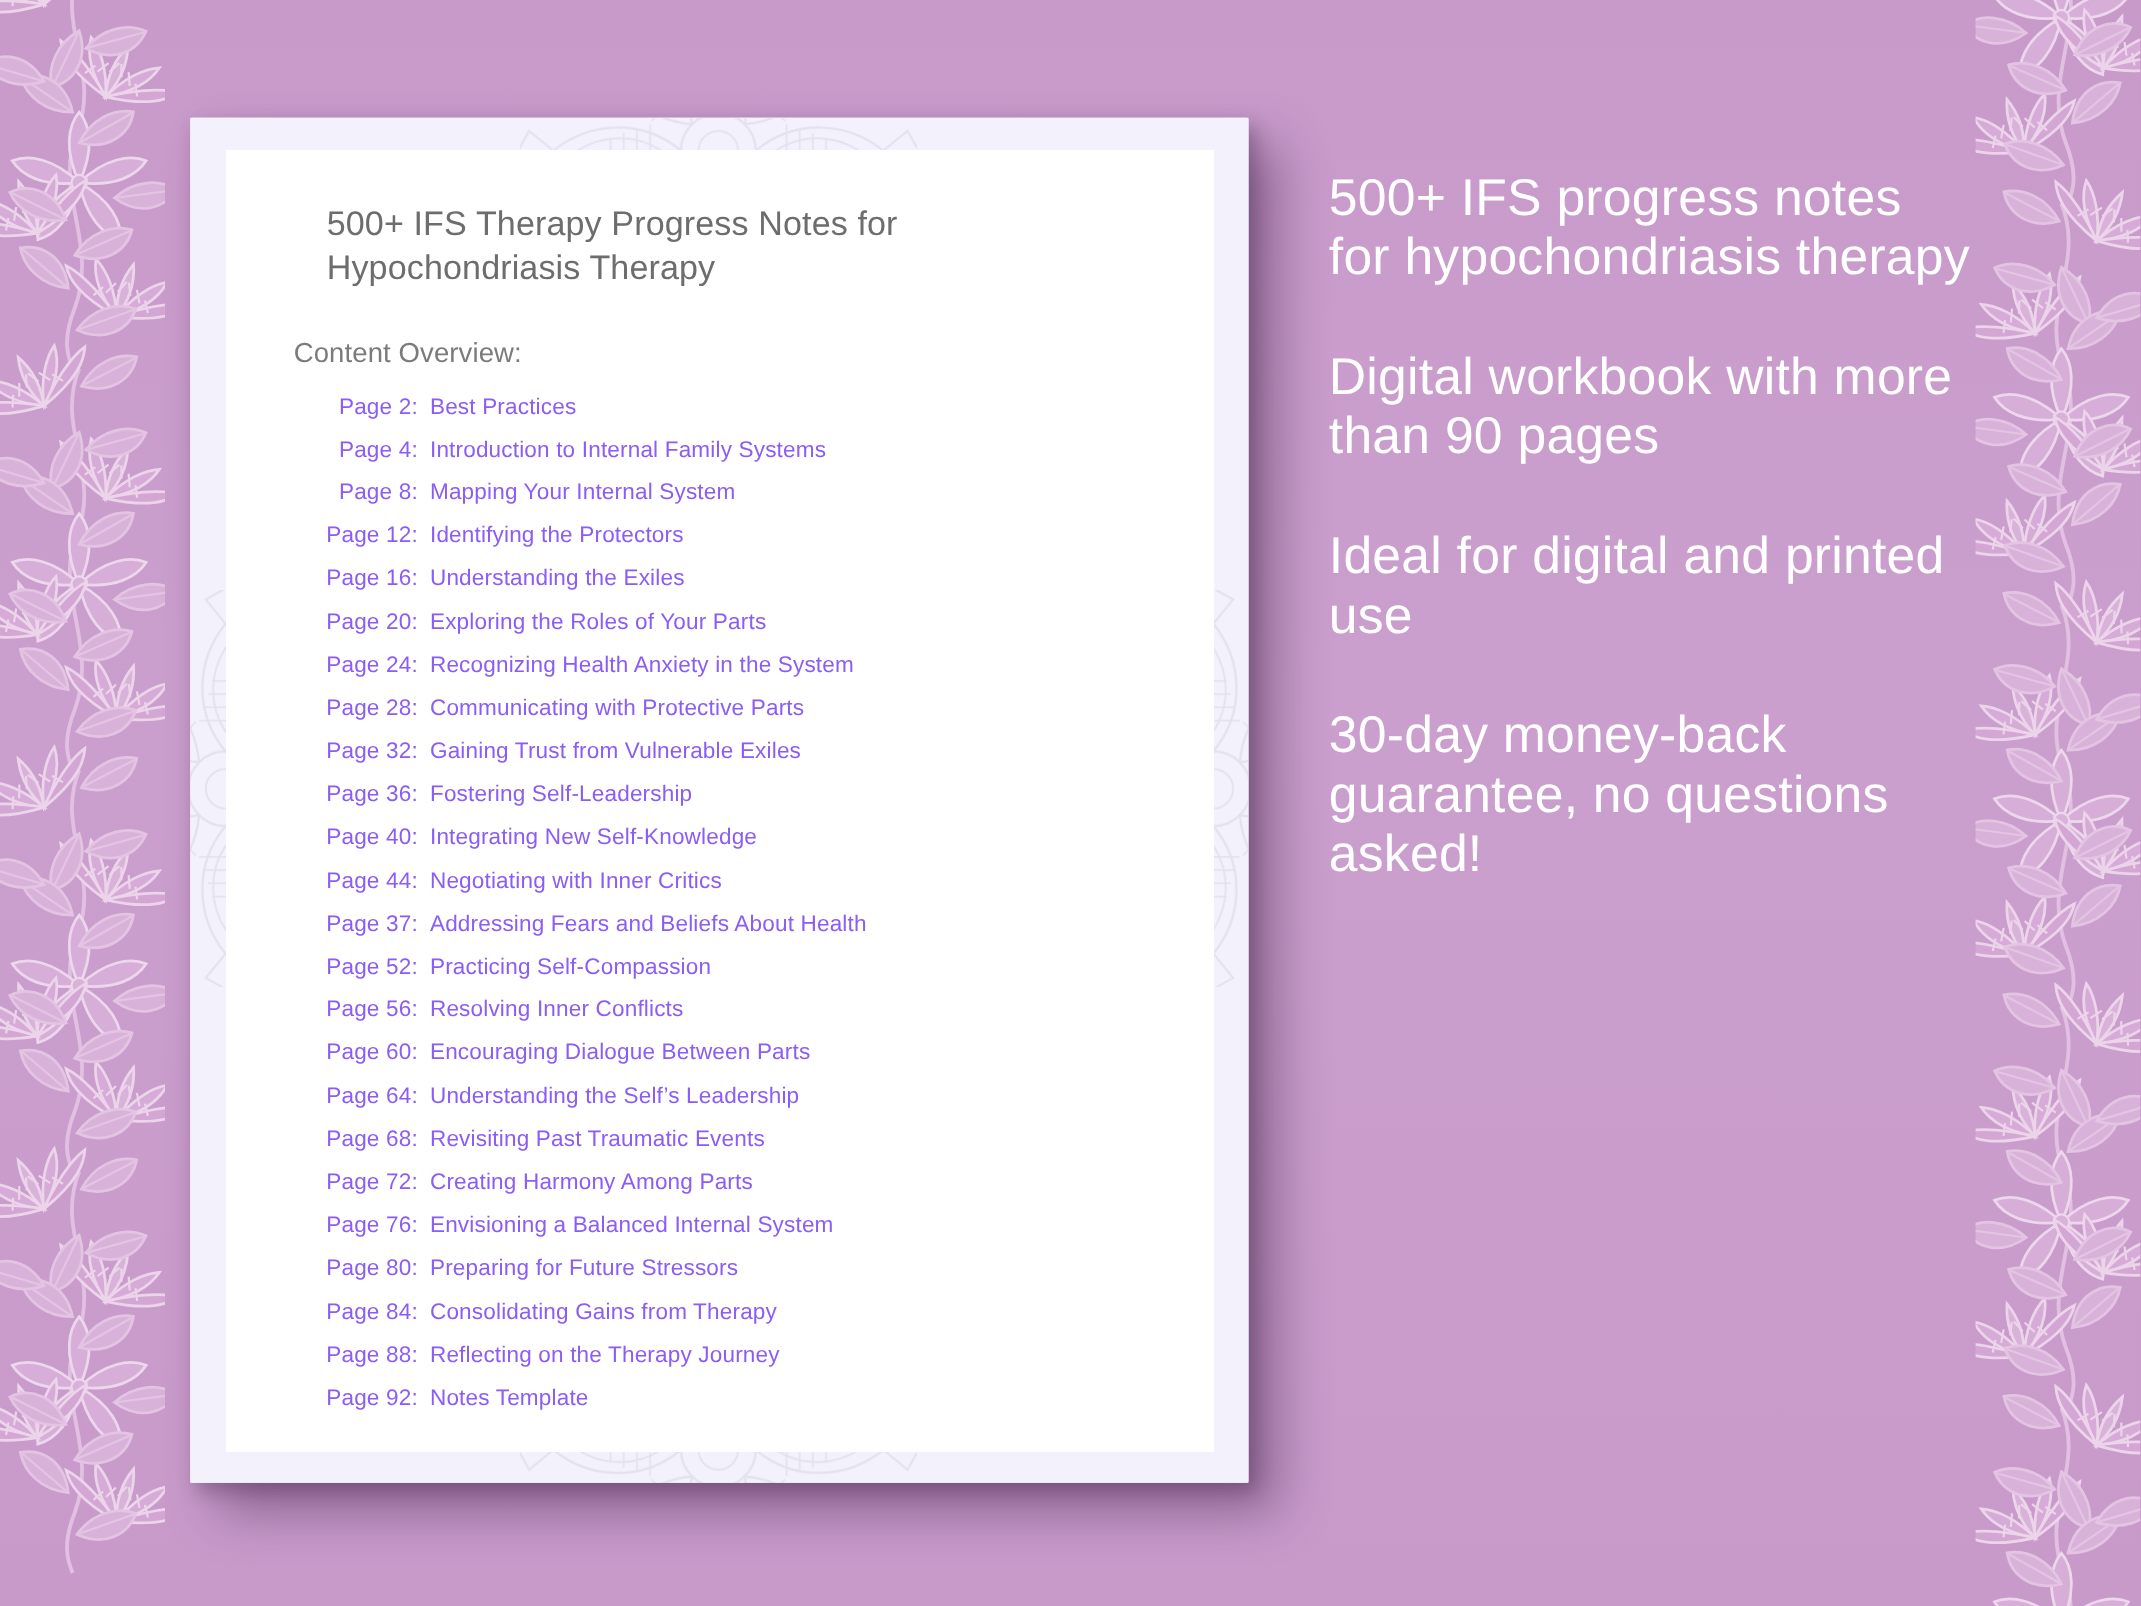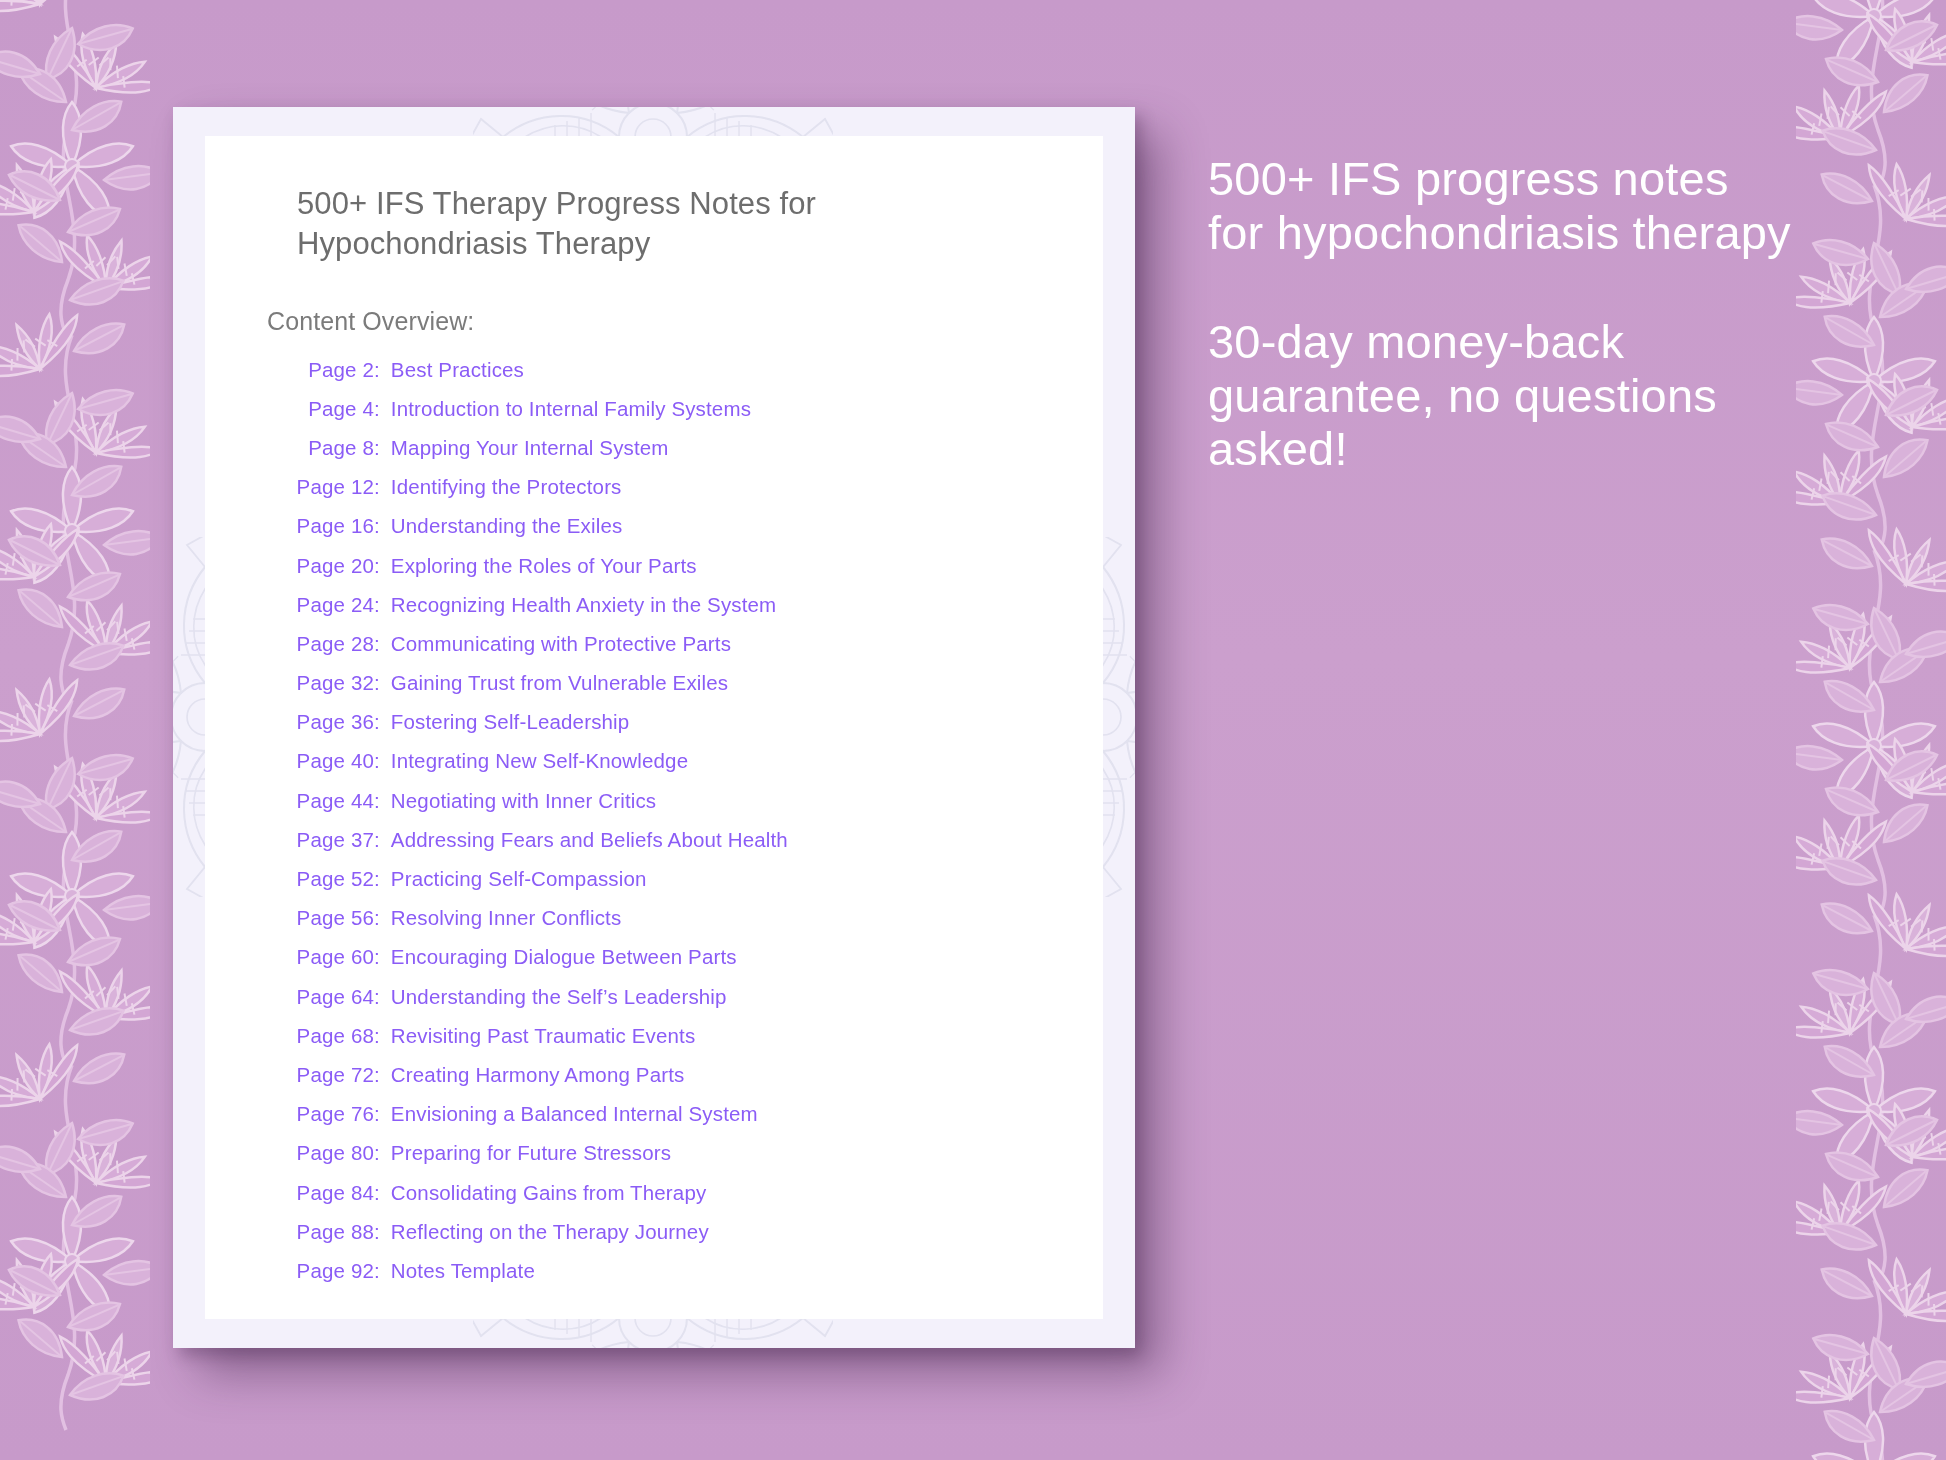--- a/index.html
+++ b/index.html
@@ -422,16 +422,18 @@
         <li class="toc-row">
           <span class="toc-page">Page 92</span>
           <span class="toc-colon">:</span>
           <span class="toc-title">Notes Template</span>
         </li>
       </ul>
   </div>
 
   <div id="marketing">
       <p class="pitch">500+ IFS progress notes for hypochondriasis therapy</p>
+      <p class="pitch">Digital workbook with more than 90 pages</p>
+      <p class="pitch">Ideal for digital and printed use</p>
       <p class="pitch">30-day money-back guarantee, no questions asked!</p>
     </div>
 
 </div>
 
 </body></html>

